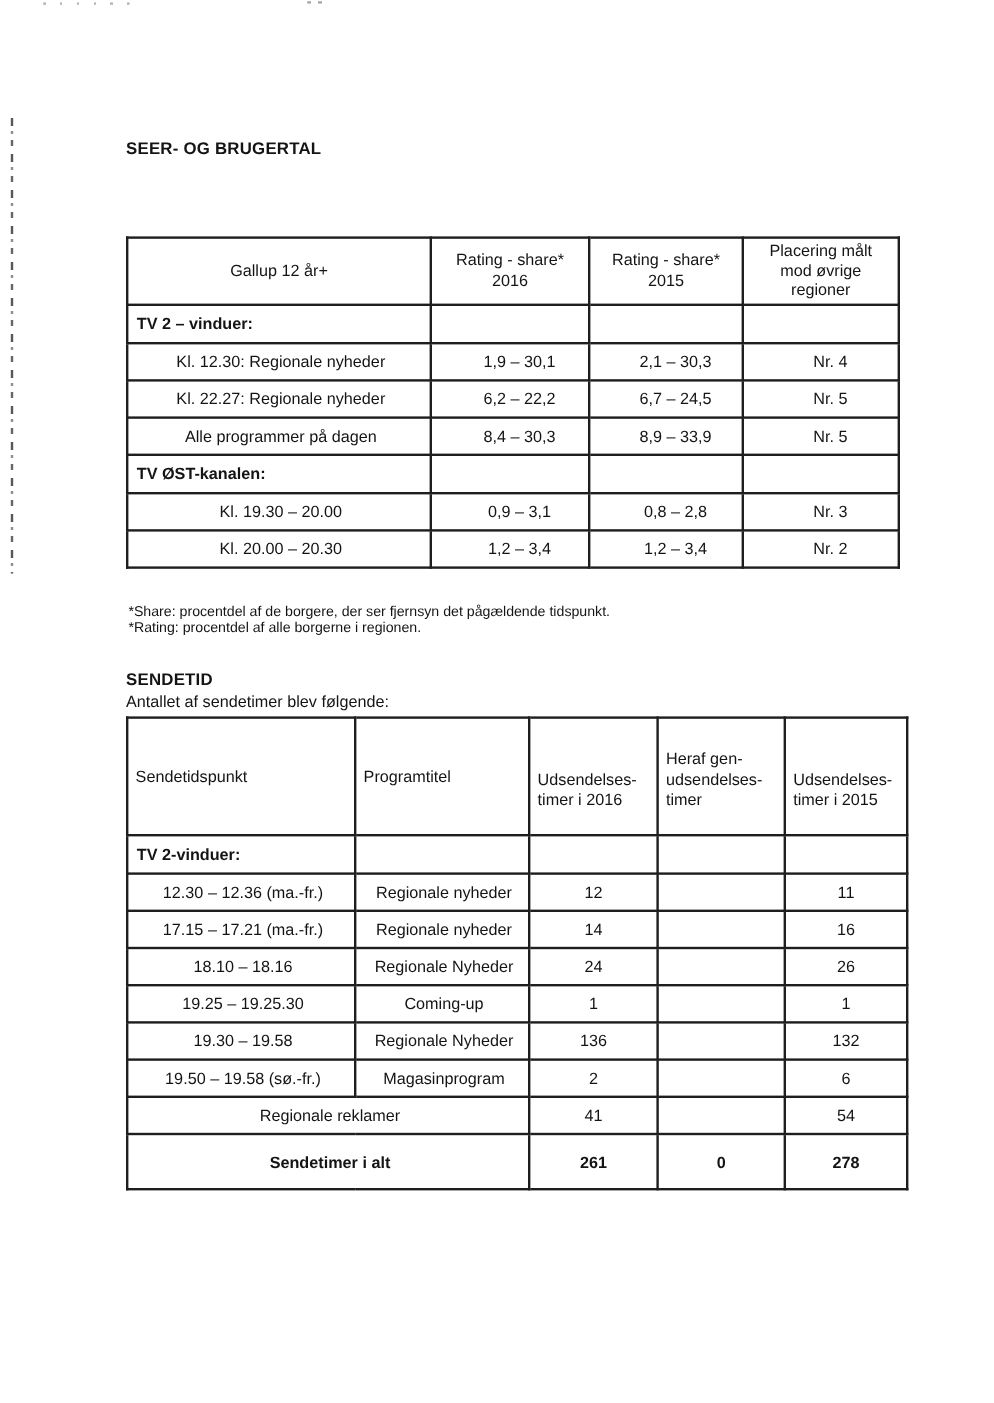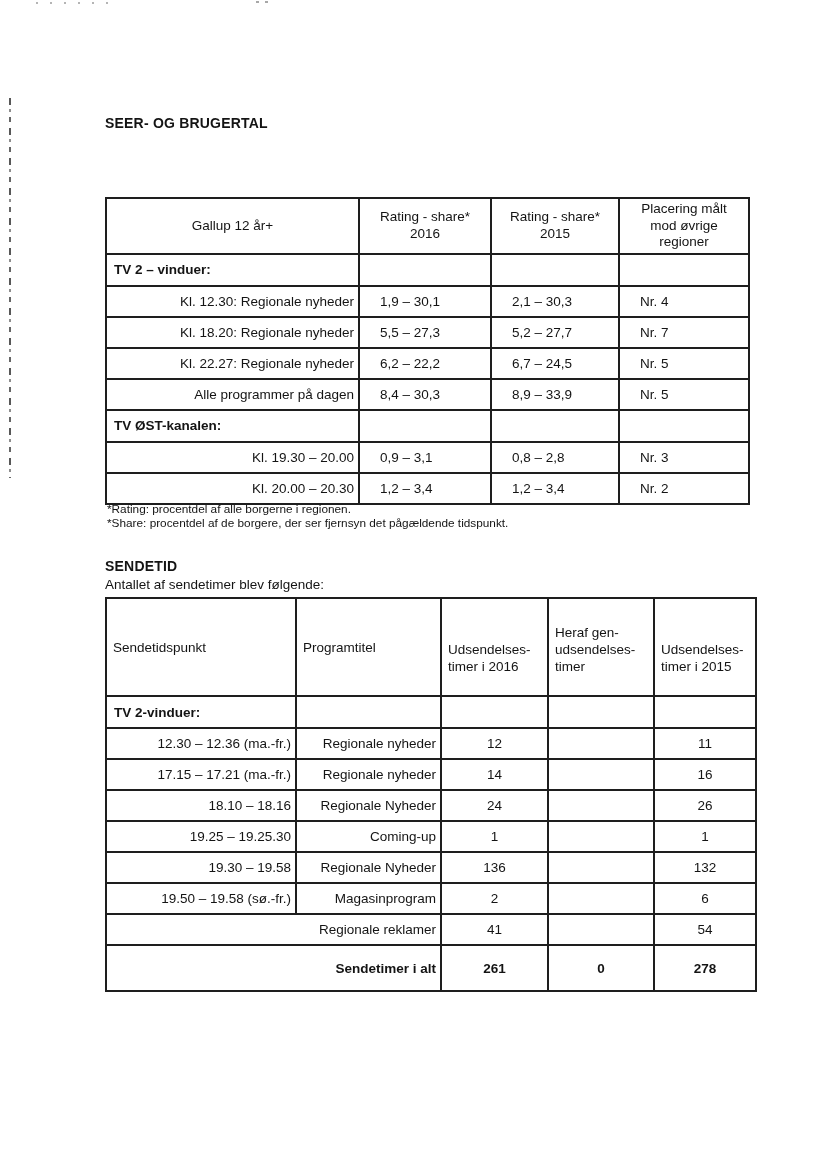--- a/index.html
+++ b/index.html
@@ -68,30 +68,30 @@
     font-size: 13.5px; font-weight: normal;
     color: #141414;
     padding: 2px 4px;
     overflow: hidden;
   }
   .t1 { left: 105px; top: 197px; width: 643px; }
   .t1 th {
     text-align: center; vertical-align: middle;
     white-space: pre-line; line-height: 16.5px; height: 47px;
   }
-  .t1 td { text-align: left; height: 25px; padding-left: 20px; }
+  .t1 td { text-align: center; height: 25px; padding-left: 20px; }
   .t2 { left: 105px; top: 597px; width: 650px; }
   .t2 th {
     text-align: left; vertical-align: bottom;
     white-space: pre-line; line-height: 17px; height: 56px;
     padding: 20px 6px;
   }
   .t2 th.vm { vertical-align: middle; }
   .t2 td { text-align: center; height: 25px; }
-  td.l { text-align: right; padding-left: 7px; }
+  td.l { text-align: center; padding-left: 7px; }
   tr.sec td {
     font-weight: bold; text-align: left; padding-left: 7px; height: 26px; margin-top: 20px;
   }
   tr.total td { font-weight: bold; height: 40px; border-radius: 21px; }
 </style>
 </head>
 <body>
 
 <div class="page">
 
@@ -126,26 +126,20 @@
       <td></td>
       <td></td>
     </tr>
     <tr>
       <td class="l">Kl. 12.30: Regionale nyheder</td>
       <td>1,9 – 30,1</td>
       <td>2,1 – 30,3</td>
       <td>Nr. 4</td>
     </tr>
     <tr>
-      <td class="l">Kl. 18.20: Regionale nyheder</td>
-      <td>5,5 – 27,3</td>
-      <td>5,2 – 27,7</td>
-      <td>Nr. 7</td>
-    </tr>
-    <tr>
       <td class="l">Kl. 22.27: Regionale nyheder</td>
       <td>6,2 – 22,2</td>
       <td>6,7 – 24,5</td>
       <td>Nr. 5</td>
     </tr>
     <tr>
       <td class="l">Alle programmer på dagen</td>
       <td>8,4 – 30,3</td>
       <td>8,9 – 33,9</td>
       <td>Nr. 5</td>
@@ -165,22 +159,22 @@
     <tr>
       <td class="l">Kl. 20.00 – 20.30</td>
       <td>1,2 – 3,4</td>
       <td>1,2 – 3,4</td>
       <td>Nr. 2</td>
     </tr>
   </tbody>
     </table>
 
   <div class="fns">
+    <div>*Share: procentdel af de borgere, der ser fjernsyn det pågældende tidspunkt.</div>
     <div>*Rating: procentdel af alle borgerne i regionen.</div>
-    <div>*Share: procentdel af de borgere, der ser fjernsyn det pågældende tidspunkt.</div>
   </div>
 
   <div class="h-title h1b">SENDETID</div>
   <div class="sub">Antallet af sendetimer blev følgende:</div>
 
   <table class="t2">
     <colgroup>
       <col style="width:190px">
         <col style="width:145px">
         <col style="width:107px">

